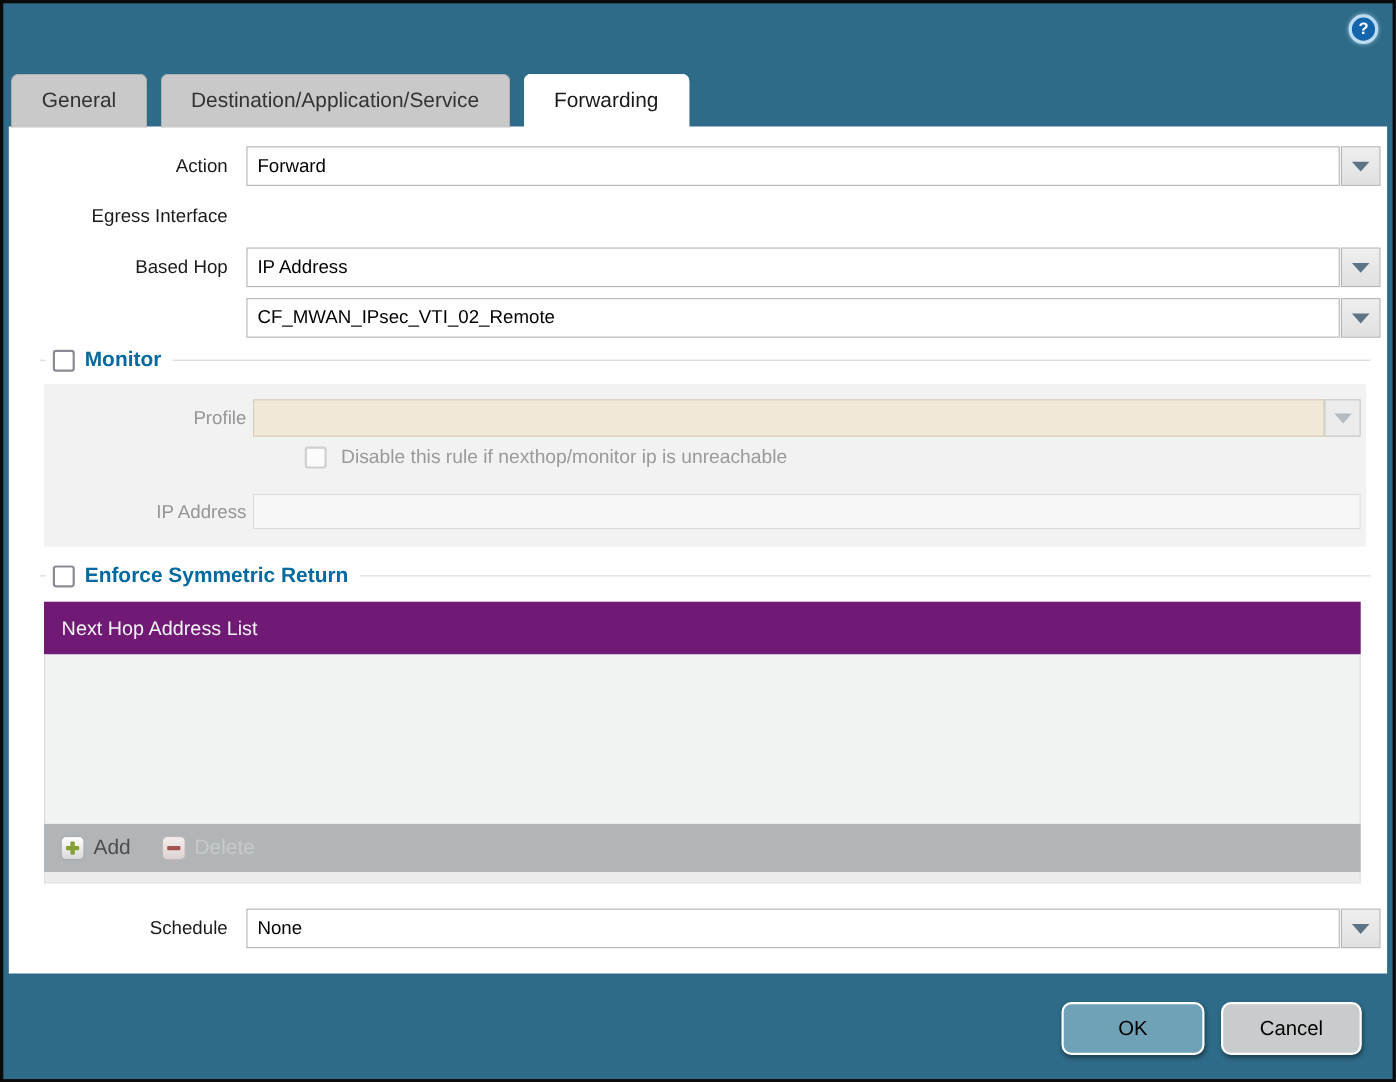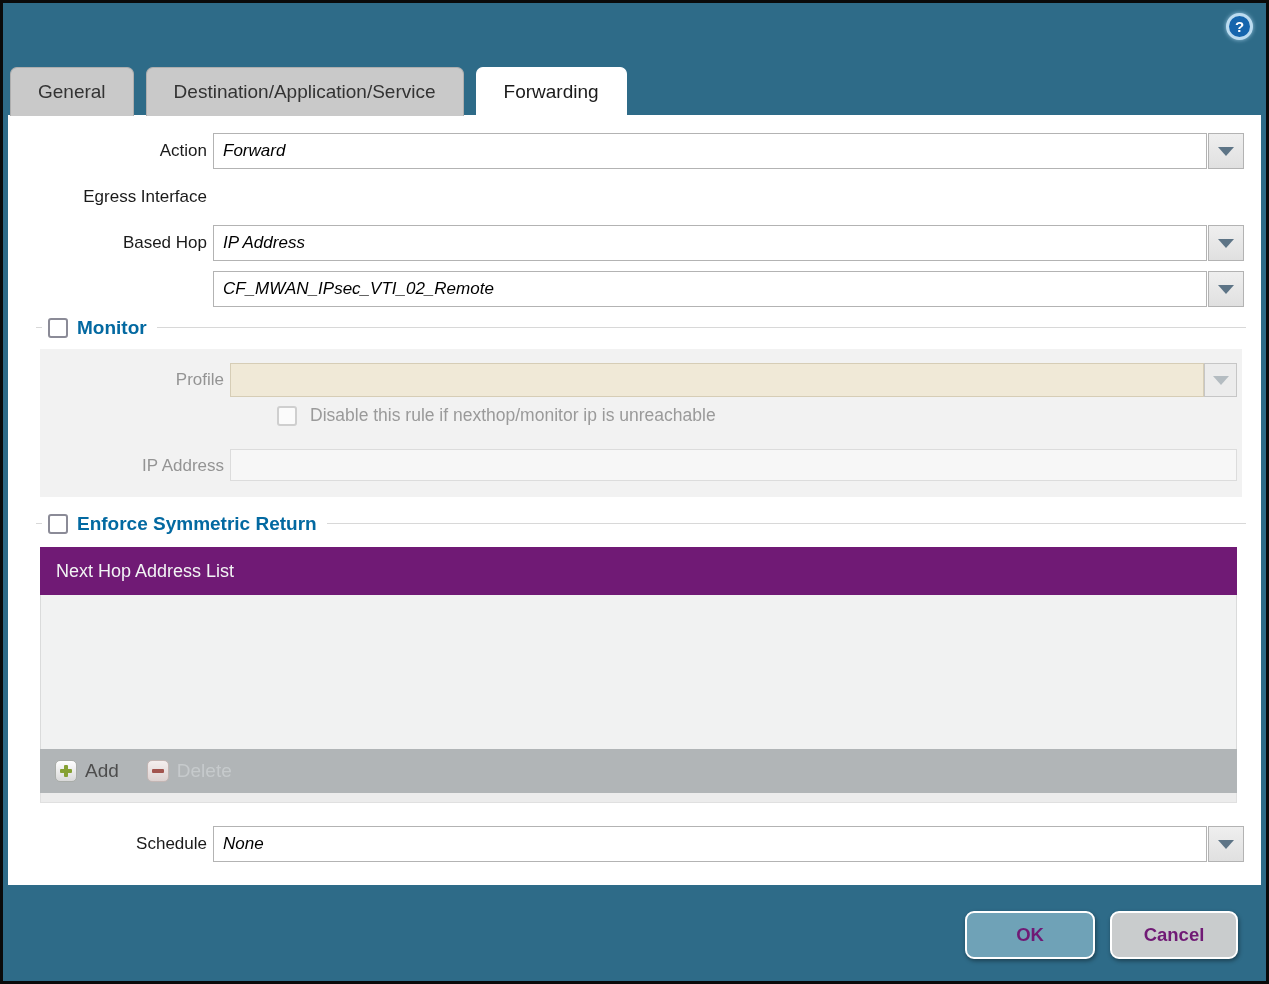--- a/index.html
+++ b/index.html
@@ -21,21 +21,21 @@
   .tabs { position:absolute; left:7px; top:64px; display:flex; gap:12px; height:49px; z-index:3; }
   .tab {
     background:#c9c9c9; border:1px solid #aeaeae; border-bottom:none;
     border-radius:7px 7px 0 0; padding:0 27px; display:flex; align-items:center;
     font-size:19px; color:#333; height:49px; cursor:pointer; white-space:nowrap;
   }
   .tab.active { background:#ffffff; color:#1a1a1a; border-color:#ffffff; }
   
   .panel { position:absolute; left:5px; top:112px; width:1253px; height:770px; background:#ffffff; z-index:2; }
   .flabel { position:absolute; left:0; width:199px; text-align:right; font-size:17px; color:#1a1a1a; line-height:36px; }
-  .combo { position:absolute; left:205px; width:1031px; height:36px;font-style:italic; }
+  .combo { position:absolute; left:216px; width:1031px; height:36px; }
   .combo-value {
     position:absolute; left:0; top:0; width:994px; height:36px;
     border:1px solid #b3b3b3; background:#fff; font-size:17px; padding-left:9px;
     display:flex; align-items:center; color:#000;
   }
   .combo-btn {
     position:absolute; left:995px; top:0; width:36px; height:36px;
     background:linear-gradient(#efefef,#e0e0e0); border:1px solid #b3b3b3;
     display:flex; align-items:center; justify-content:center; cursor:pointer;
   }
@@ -65,24 +65,23 @@
   .tool-btn { display:flex; align-items:center; gap:8px; cursor:pointer; }
   .icon-sq { width:22px; height:22px; border-radius:5px; background:linear-gradient(#fefefe,#d9d9d9); border:1px solid #a9ada9; position:relative; }
   .icon-plus::before { content:""; position:absolute; left:4px; top:8px; width:12px; height:4px; background:#86a133; border-radius:1px; }
   .icon-plus::after  { content:""; position:absolute; left:8px; top:4px; width:4px; height:12px; background:#86a133; border-radius:1px; }
   .icon-minus { border-color:#c3b6b4; background:linear-gradient(#f4eeee,#ddd2d1); }
   .icon-minus::before { content:""; position:absolute; left:4px; top:8px; width:12px; height:4px; background:#a2544e; border-radius:1px; }
   .add-label { font-size:19px; color:#4d4d4d; }
   .delete-label { font-size:19px; color:#c6cacc; }
   
   .btn {
-    position:absolute; border:2px solid #ffffff; border-radius:9px; font-size:18.5px; color:#701a75;
+    position:absolute; border:2px solid #ffffff; border-radius:9px; font-size:18.5px; color:#000000;
     display:flex; align-items:center; justify-content:center; cursor:pointer;
     box-shadow:1px 2px 4px rgba(0,0,0,.4);
-    font-weight:bold;
   }
   .btn-ok { left:962px; top:908px; width:130px; height:48px; background:#6fa2b7; }
   .btn-cancel { left:1107px; top:908px; width:128px; height:48px; background:#c9cccd; }
 </style>
 </head>
 <body>
 
 <div id="app">
 
   <div class="help">?</div>

